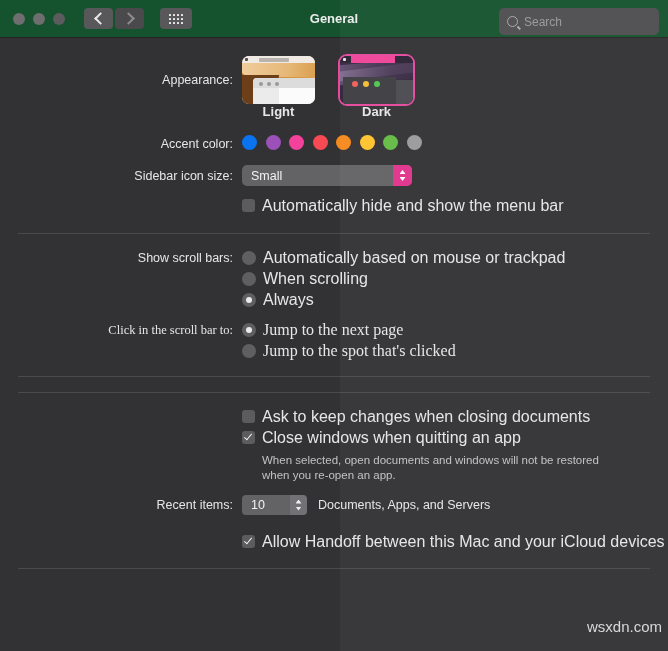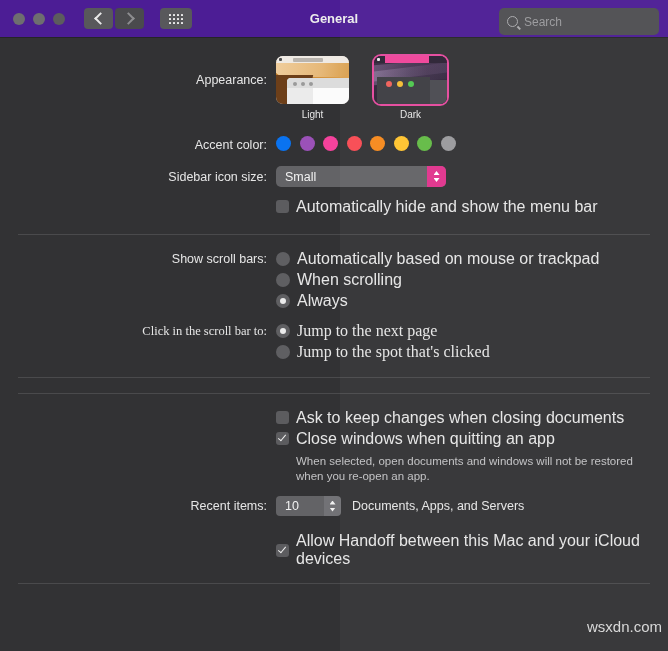--- a/index.html
+++ b/index.html
@@ -34,21 +34,21 @@
     height: 651px;
     background: rgba(255,255,255,0.035);
     pointer-events: none;
     z-index: 40;
   }
 
   
   #titlebar {
     position: relative;
     height: 38px;
-    background: #4c1d95;
+    background: #14532d;
     border-bottom: 1px solid #252527;
     display: flex;
     align-items: center;
     box-sizing: border-box;
   }
   .traffic-lights {
     display: flex;
     gap: 8px;
     margin-left: 13px;
   }
@@ -158,21 +158,21 @@
     position: relative;
     padding-top: 0;
   }
 
   .row {
     display: flex;
     align-items: flex-start;
     min-height: 22px;
   }
   .label {
-    width: 276px;
+    width: 242px;
     flex: none;
     text-align: right;
     padding-right: 9px;
     box-sizing: border-box;
     font-size: 12.5px;
     color: #e6e6e6;
     line-height: 22px;
   }
   .field { flex: 1; }
 
@@ -192,23 +192,23 @@
     border-radius: 7px;
     position: relative;
     overflow: hidden;
     box-sizing: border-box;
   }
   .thumb.selected {
     outline: 2px solid #e64a9e;
     outline-offset: 0px;
   }
   .thumb-name {
-    font-size: 10px;
+    font-size: 13px;
     color: #e6e6e6;
-    margin-top: 5px;
+    font-weight: bold;
   }
 
   
   .lt-bg { position:absolute; inset:0; background: linear-gradient(#e8e3dc 0%, #ded7cd 100%); }
   .lt-menubar { position:absolute; left:0; top:0; width:100%; height:7px; background:#efeae4; }
   .lt-apple { position:absolute; left:3px; top:2px; width:3px; height:3px; background:#4d4d4d; border-radius:1px; }
   .lt-menuitem { position:absolute; left:17px; top:1.5px; width:30px; height:4px; background:#b9b4ae; border-radius:1px; }
   .lt-swoosh1 { position:absolute; left:-4px; top:5px; width:82px; height:26px; background:linear-gradient(105deg,#b9731f 0%, #d08c34 45%, #e0a757 100%); }
   .lt-swoosh2 { position:absolute; left:-4px; top:7px; width:82px; height:14px; background:linear-gradient(100deg,#f0cfa0 0%, #e6b878 60%, #d79b47 100%); border-radius:0 0 40px 40px; }
   .lt-swoosh3 { position:absolute; left:-6px; top:19px; width:40px; height:30px; background:#6d3f19; transform: skewX(-12deg); }

